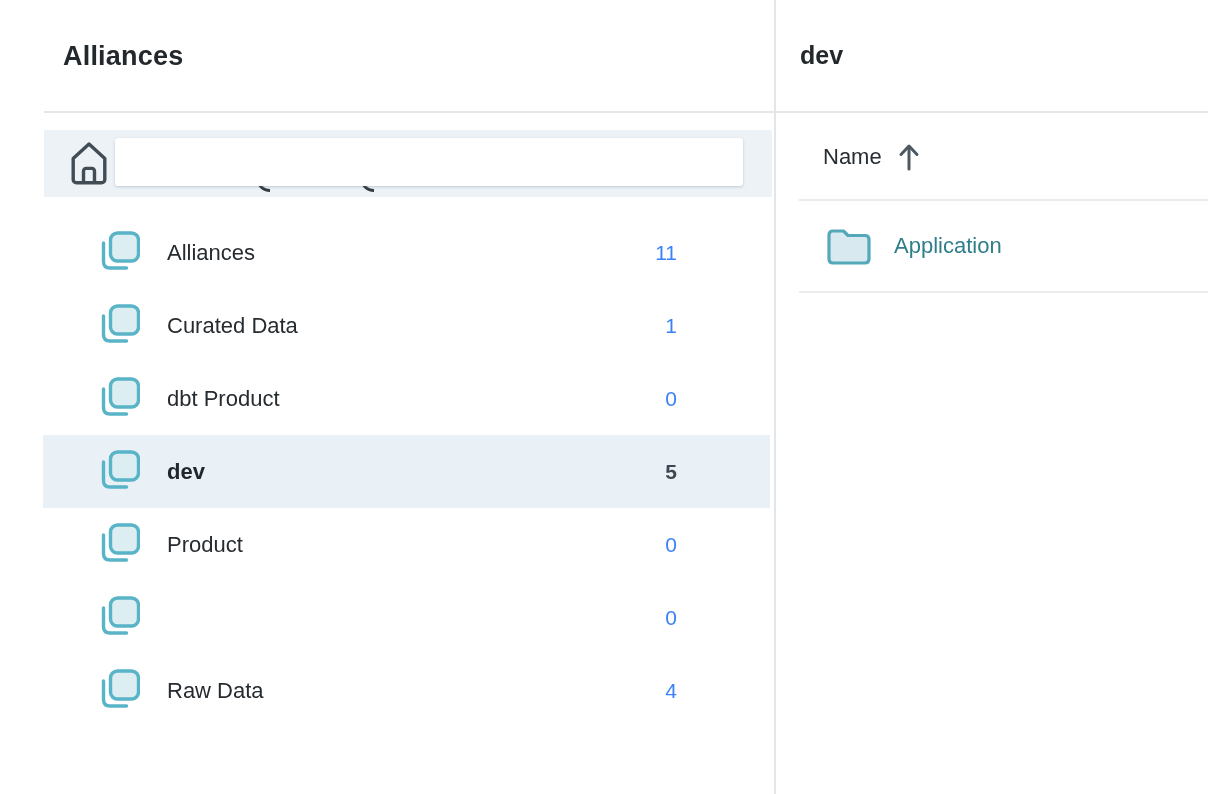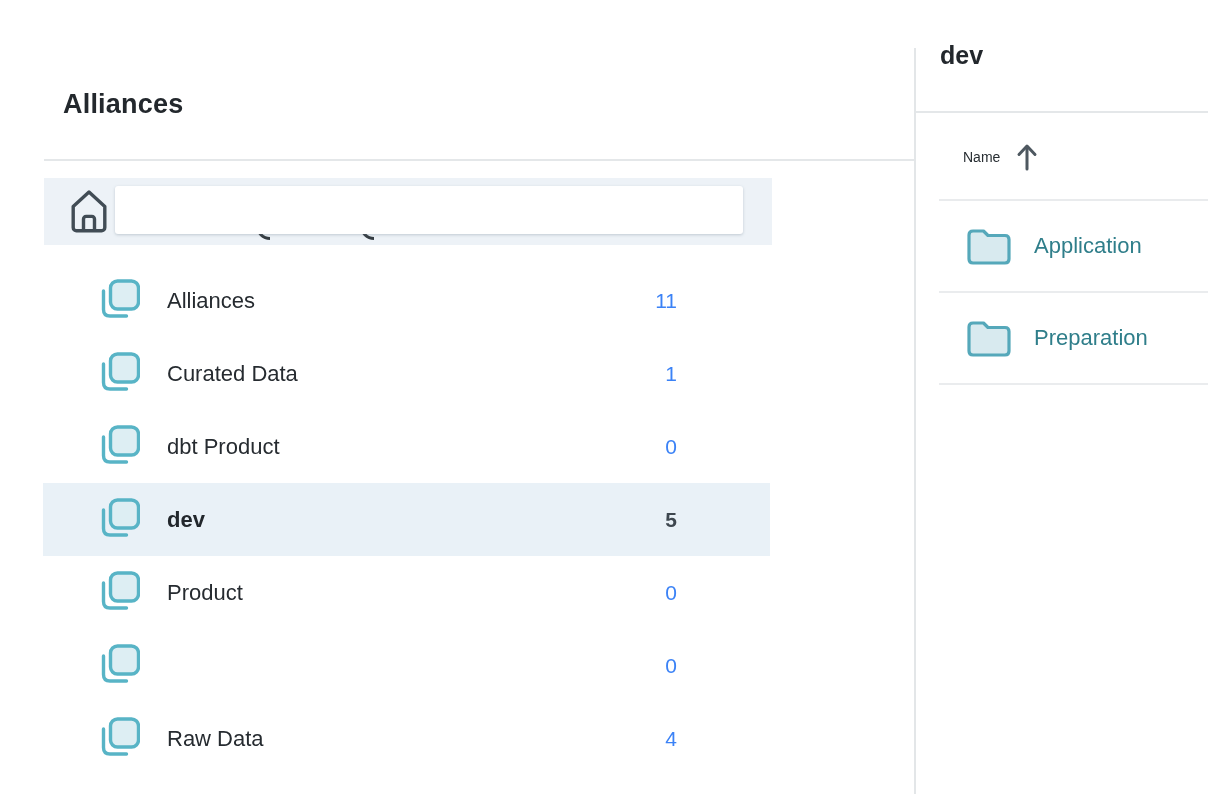--- a/index.html
+++ b/index.html
@@ -2,21 +2,21 @@
 <html><head>
 <meta charset="utf-8">
 <style>
   * { box-sizing: border-box; margin: 0; padding: 0; }
   html, body { width: 1208px; height: 794px; background: #ffffff; overflow: hidden; }
   body { font-family: "Liberation Sans", "DejaVu Sans", sans-serif; color: #24292e; }
 
   .app { display: flex; width: 1208px; height: 794px; }
 
   
-  .left-panel { width: 916px; flex: none; border-right: 2px solid #e3e6e8; position: relative; margin-top: 48px; }
+  .left-panel { width: 776px; flex: none; border-right: 2px solid #e3e6e8; position: relative; }
   .panel-header { height: 113px; display: flex; align-items: center; position: relative; }
   .left-panel .panel-header { padding-left: 63px; }
   .panel-header .rule { position: absolute; left: 44px; right: 0; bottom: 0; height: 2px; background: #e4e7e9; }
   .left-title { font-size: 27px; font-weight: 700; letter-spacing: .2px; color: #23282d; }
 
   .home-row { margin: 17px 0 0 44px; width: 728px; height: 67px; background: #edf2f7;
               display: flex; align-items: center; position: relative; }
   .home-row svg { margin-left: 26px; flex: none; }
   .redaction { position: absolute; left: 71px; top: 8px; width: 628px; height: 48px;
                background: #ffffff; border-radius: 3px; z-index: 1;
@@ -44,21 +44,21 @@
   .space-row.selected .space-label { font-weight: 700; color: #22272c; }
   .space-count { margin-left: auto; font-size: 21px; color: #3b82f6; }
   .space-row.selected .space-count { font-weight: 700; color: #3e474f; }
 
   
   .right-panel { flex: 1; display: flex; flex-direction: column; }
   .right-panel .panel-header { padding-left: 24px; border-bottom: 2px solid #e4e7e9; }
   .right-title { font-size: 25px; font-weight: 700; color: #23282d; }
 
   .table-head { height: 88px; display: flex; align-items: center; padding-left: 47px; position: relative; cursor: pointer; }
-  .col-label { font-size: 14px; color: #272d32; }
+  .col-label { font-size: 22px; color: #272d32; }
   .table-head svg { margin-left: 15px; }
   .table-head .rule { position: absolute; left: 23px; right: 0; bottom: 0; height: 2px; background: #e9ebed; }
 
   .folder-rows { margin-left: 23px; }
   .folder-row { height: 92px; display: flex; align-items: center; padding-left: 27px;
                 border-bottom: 2px solid #eaecee; cursor: pointer; }
   .folder-row svg { flex: none; }
   .folder-label { margin-left: 22px; font-size: 22px; color: #2f7e8a; }
 </style>
 </head>
@@ -169,22 +169,16 @@
     <div class="folder-rows">
 
       <div class="folder-row">
         <svg width="46" height="40" viewBox="0 0 46 40" fill="none">
           <path d="M3 9 q0 -4 4 -4 h10.5 l4.5 4.5 h17 q4 0 4 4 V33 q0 4 -4 4 H7 q-4 0 -4 -4 Z" fill="#d8eaef" stroke="#55a8ba" stroke-width="3.2" stroke-linejoin="round"></path>
         </svg>
         <div class="folder-label">Application</div>
       </div>
 
 
-      <div class="folder-row">
-        <svg width="46" height="40" viewBox="0 0 46 40" fill="none">
-          <path d="M3 9 q0 -4 4 -4 h10.5 l4.5 4.5 h17 q4 0 4 4 V33 q0 4 -4 4 H7 q-4 0 -4 -4 Z" fill="#d8eaef" stroke="#55a8ba" stroke-width="3.2" stroke-linejoin="round"></path>
-        </svg>
-        <div class="folder-label">Preparation</div>
-      </div>
 
     </div>
   </div>
 </div>
 
 </body></html>

